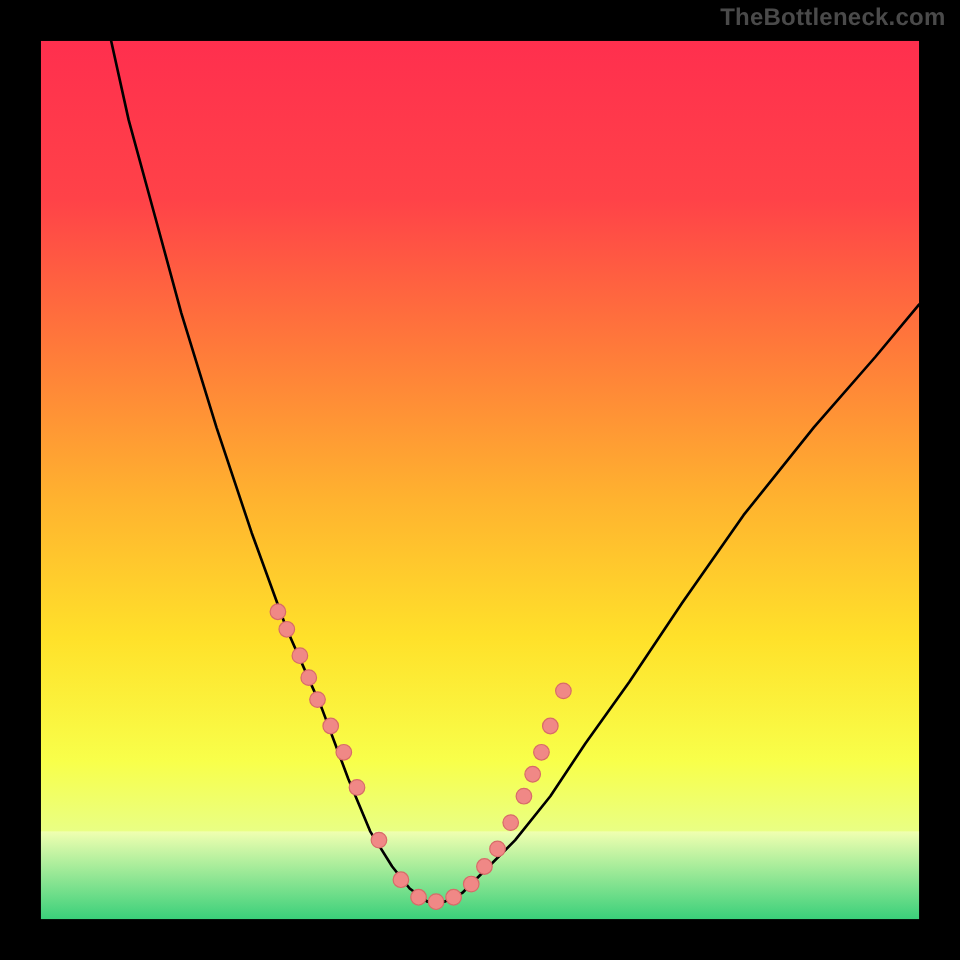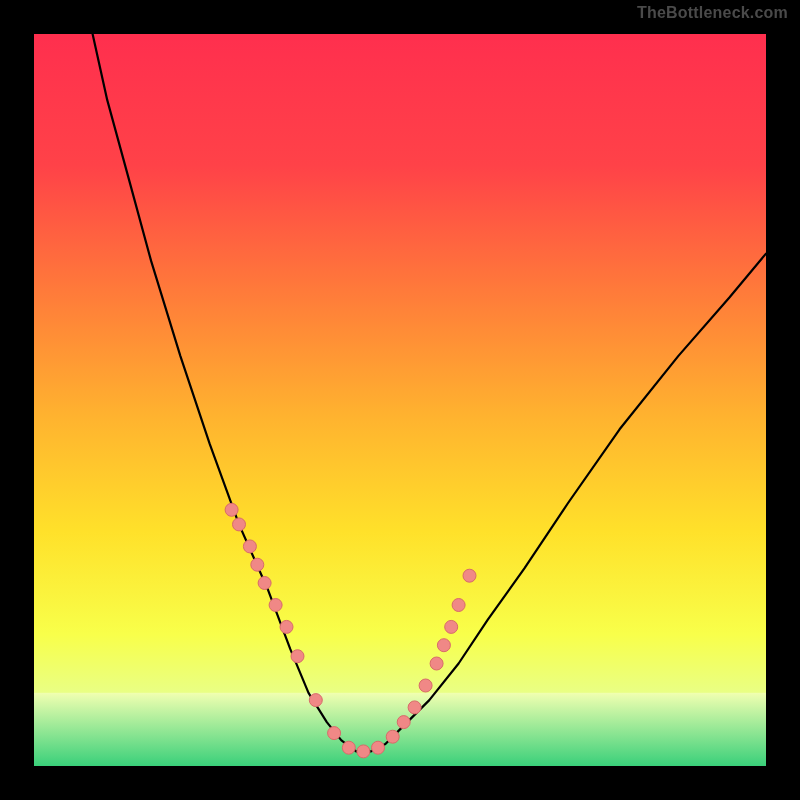--- a/index.html
+++ b/index.html
@@ -15,21 +15,21 @@
     width: 800px;
     height: 800px;
     background: #000;
   }
   .watermark {
     position: absolute;
     top: 4px;
     right: 12px;
     color: #4a4a4a;
     font-family: Arial, Helvetica, sans-serif;
-    font-size: 16px;
+    font-size: 20px;
     font-weight: 600;
     letter-spacing: 0.2px;
   }
   .plot {
     position: absolute;
     left: 34px;
     top: 34px;
     width: 732px;
     height: 732px;
   }

